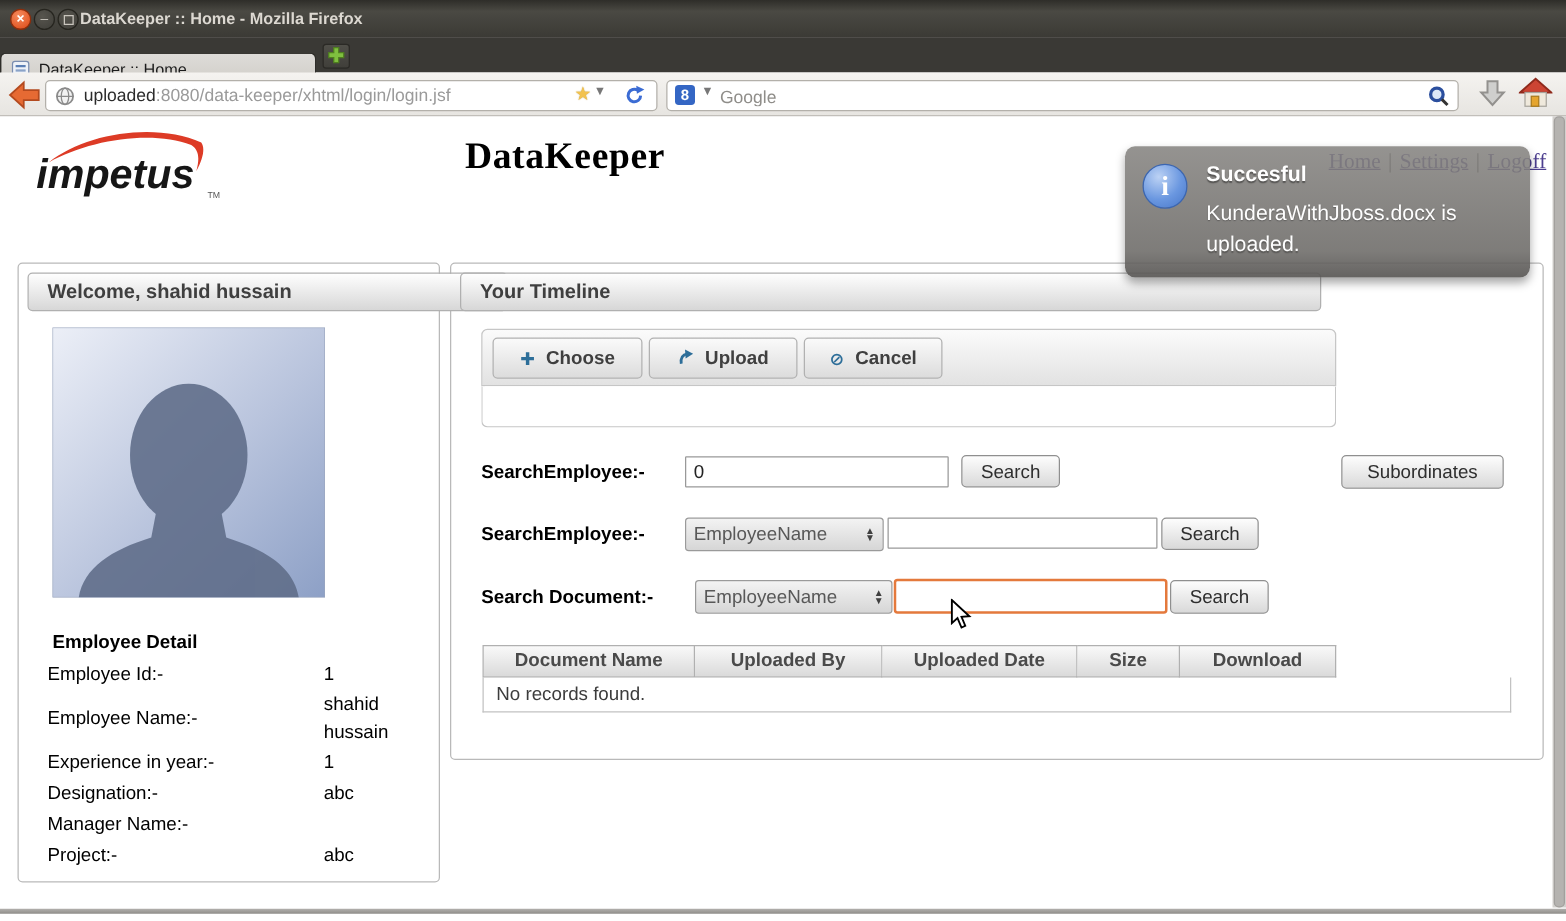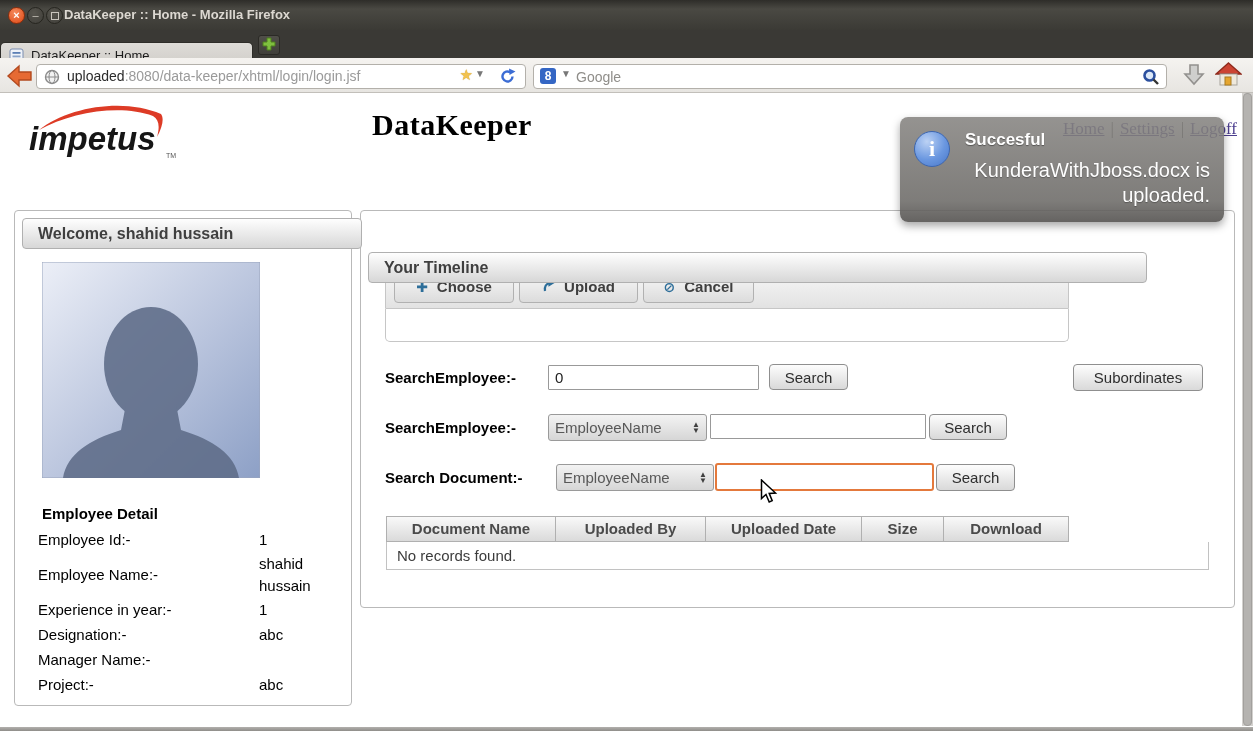--- a/index.html
+++ b/index.html
@@ -66,32 +66,32 @@
   
   .toast{position:absolute;left:900px;top:117px;width:324px;height:105px;border-radius:8px;
     background:linear-gradient(rgba(134,132,129,.88),rgba(108,106,103,.88) 80%,rgba(88,86,84,.92));
     box-shadow:0 4px 8px rgba(0,0,0,.35);z-index:20;}
   .toast-infoicon{position:absolute;left:14px;top:14px;width:36px;height:36px;border-radius:50%;
     background:radial-gradient(circle at 35% 28%,#bcd2f4,#6a97e0 55%,#4877c9);
     border:1px solid #3c66b0;box-sizing:border-box;color:#fff;font-weight:bold;font-size:22px;
     text-align:center;line-height:34px;font-family:"Liberation Serif",serif;}
   .toast-title{position:absolute;left:65px;top:13px;color:#fff;font-weight:bold;font-size:17px;
     text-shadow:0 1px 1px rgba(0,0,0,.4);}
-  .toast-msg{position:absolute;left:65px;top:41px;width:245px;color:#fefefe;font-size:20px;line-height:25px;
-    text-shadow:0 1px 1px rgba(0,0,0,.3);text-align:right;}
+  .toast-msg{position:absolute;left:65px;top:41px;width:245px;color:#fefefe;font-size:17px;line-height:25px;
+    text-shadow:0 1px 1px rgba(0,0,0,.3);}
 
   
   .panel{position:absolute;background:#fff;border:1px solid #b9b9b9;border-radius:4px;box-sizing:border-box;}
   .leftpanel{left:14px;top:210px;width:338px;height:496px;}
   .rightpanel{left:360px;top:210px;width:875px;height:398px;}
   .panelhdr{position:absolute;height:31px;background:linear-gradient(#fefefe,#d7d7d7);
     border:1px solid #b0b0b0;border-radius:4px;box-sizing:border-box;
     font-weight:bold;font-size:16px;color:#3f3f3f;line-height:29px;padding-left:15px;}
-  .lp-hdr{left:22px;top:218px;width:340px;z-index:1;}
-  .rp-hdr{left:368px;top:218px;width:779px;z-index:1;margin-top:34px;}
+  .lp-hdr{left:22px;top:218px;width:384px;z-index:1;}
+  .rp-hdr{left:368px;top:218px;width:689px;z-index:1;}
 
   .avatar{position:absolute;left:42px;top:262px;width:218px;height:216px;}
   .sectitle{position:absolute;left:42px;top:505px;font-weight:bold;font-size:15px;color:#000;}
   .details{position:absolute;left:38px;top:528px;width:295px;font-size:15px;color:#000;}
   .edrow{display:flex;align-items:center;margin-bottom:1px;}
   .edlabel{width:221px;line-height:24px;}
   .edvalue{width:74px;line-height:22px;}
 
   
   .up-toolbar{position:absolute;left:385px;top:263px;width:684px;height:46px;

